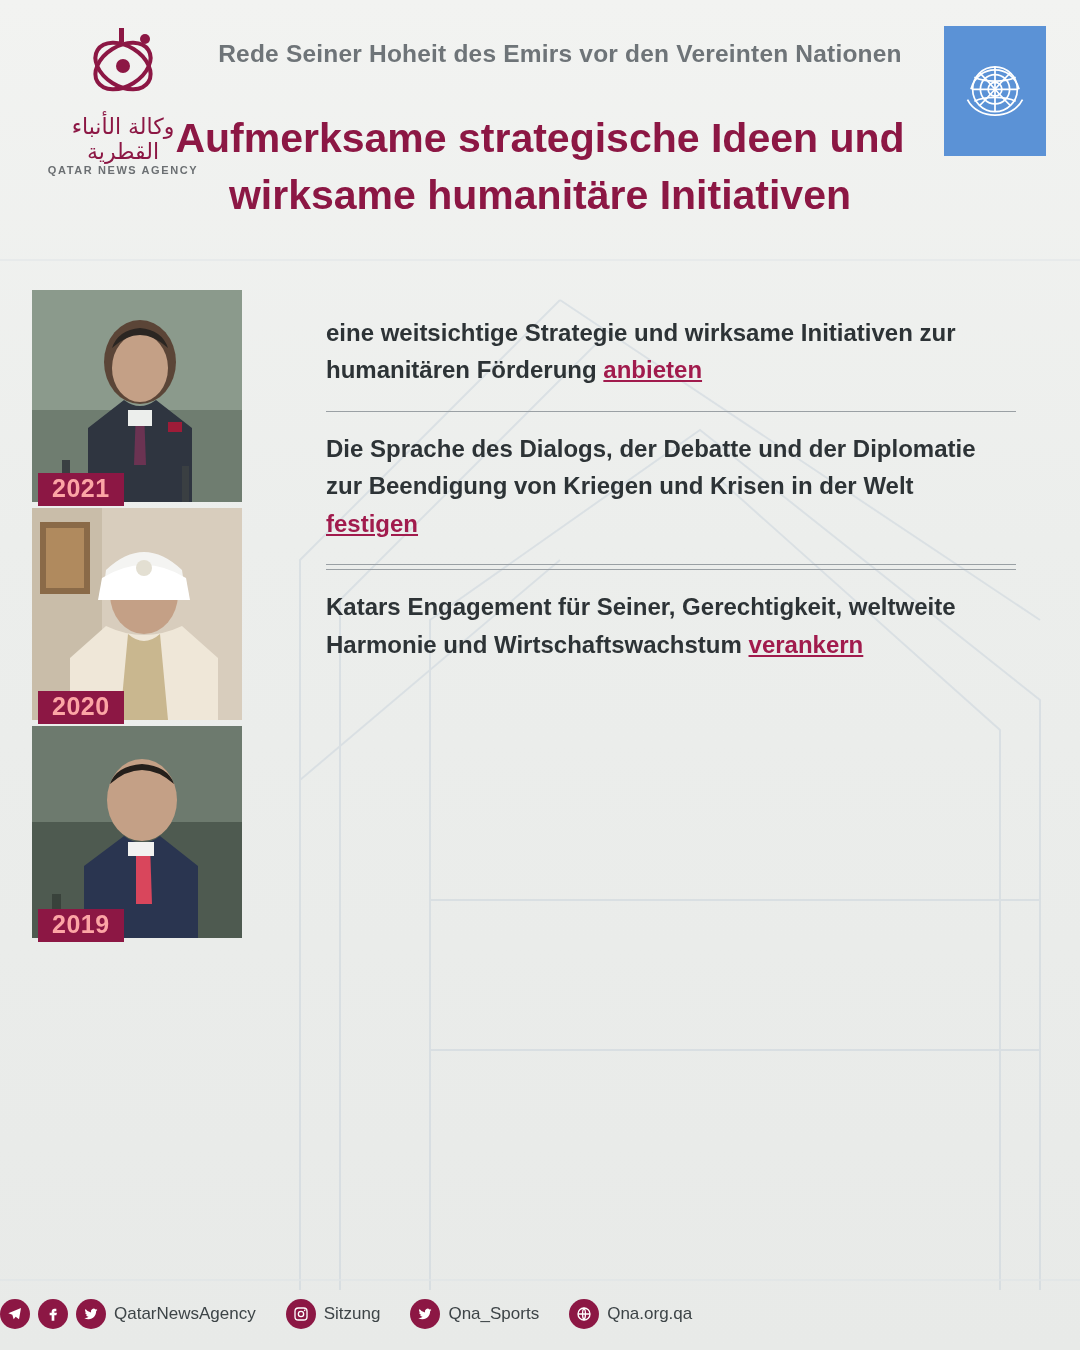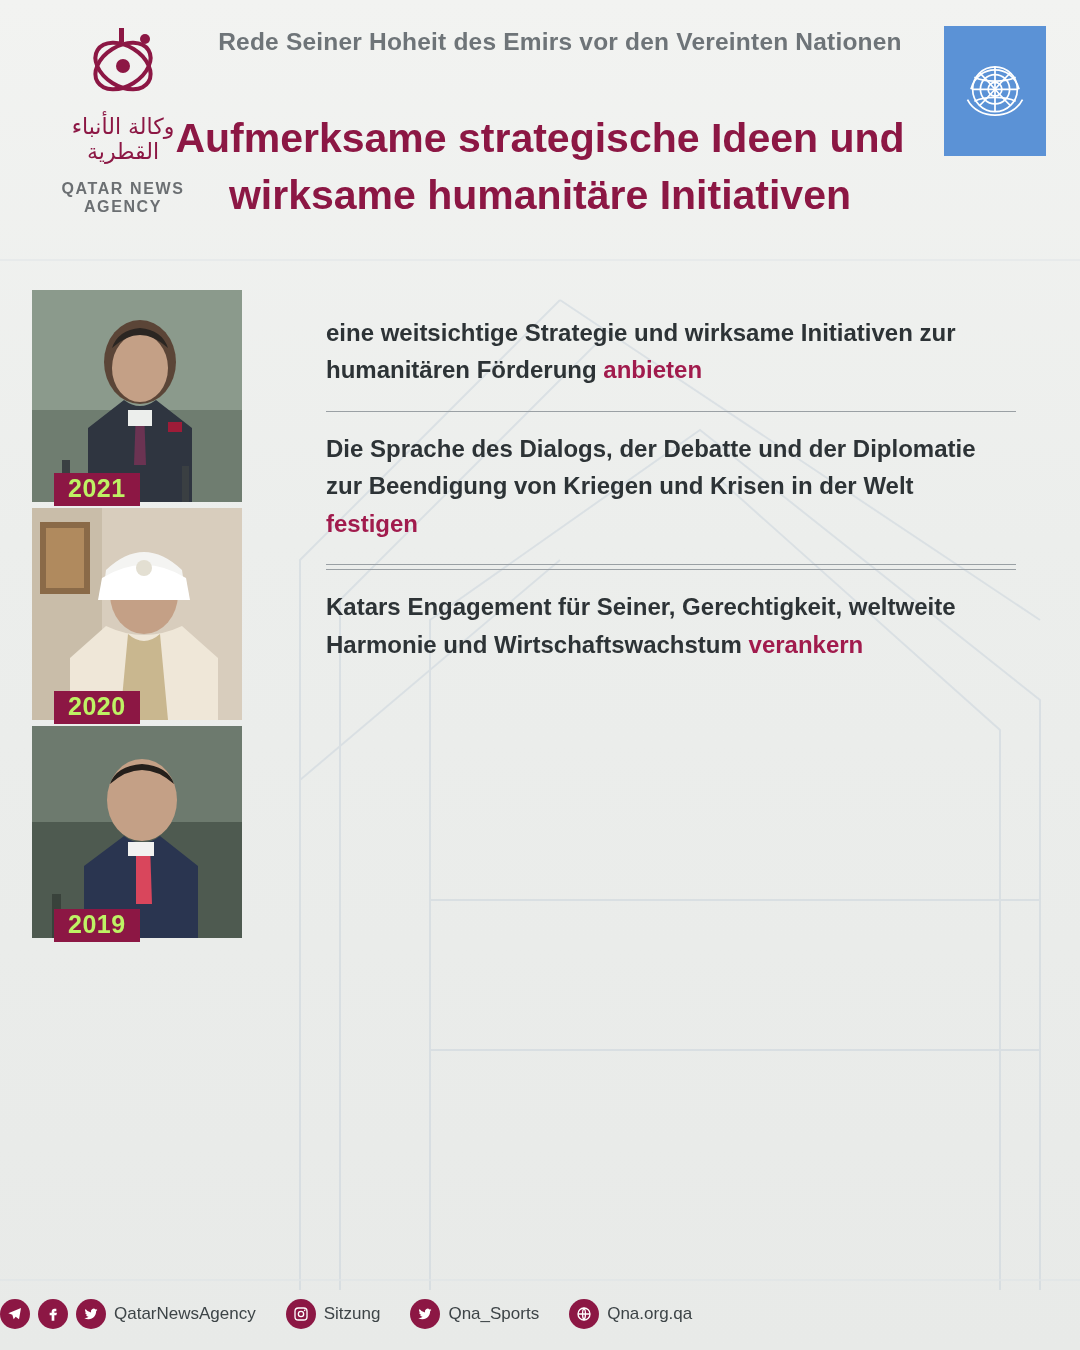--- a/index.html
+++ b/index.html
@@ -47,31 +47,31 @@
     margin: 0 auto;
   }
   .logo-ar {
     font-family: "DejaVu Sans", sans-serif;
     font-size: 22px;
     color: #8c1744;
     letter-spacing: 1px;
     margin-top: 4px;
   }
   .logo-en {
-    font-size: 16px;
+    font-size: 11px;
     color: #6b6f72;
     letter-spacing: 1.6px;
     font-weight: bold;
-    margin-top: 16px;
+    margin-top: 0;
   }
   .kicker {
     position: absolute;
     left: 200px;
     right: 160px;
-    top: 28px;
+    top: 40px;
     text-align: center;
     font-size: 24.5px;
     font-weight: bold;
     color: #6e7478;
     letter-spacing: 0.2px;
   }
   .headline {
     position: absolute;
     left: 150px;
     right: 150px;
@@ -109,26 +109,25 @@
     width: 210px;
     height: 212px;
     overflow: hidden;
     position: relative;
   }
   .year {
     position: absolute;
     left: 6px;
     bottom: -4px;
     background: #8c1744;
-    color: #bef264;
+    color: #fca5a5;
     font-size: 25px;
     font-weight: bold;
     padding: 1px 14px 3px 14px;
     letter-spacing: 0.5px;
-    margin-left: 16px;
   }
   
   .content {
     position: absolute;
     left: 300px;
     right: 40px;
     top: 300px;
   }
   .quote-box {
     position: relative;
@@ -165,20 +164,21 @@
   }
   .bullet p {
     margin: 0;
     font-size: 24px;
     line-height: 1.56;
     font-weight: bold;
     color: #2d3336;
   }
   .hl {
     color: #a11b4d;
+    text-decoration: underline;
   }
   .divider {
     height: 1px;
     background: #9aa0a4;
     margin: 4px 24px 4px 26px;
   }
   
   .footer {
     position: absolute;
     left: 0;

